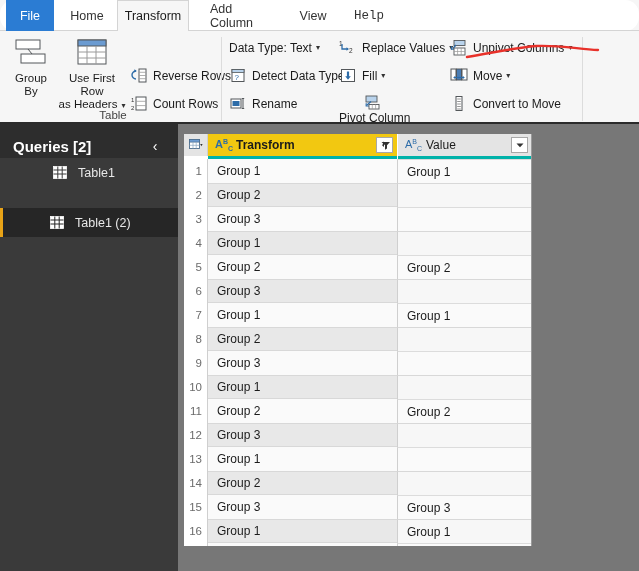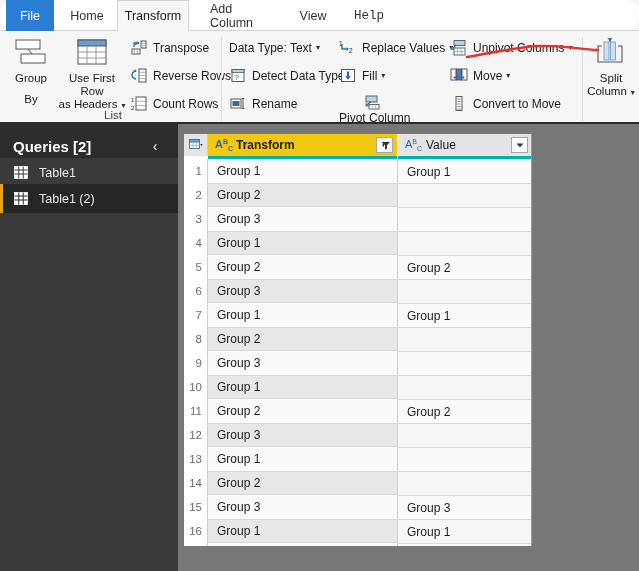--- a/index.html
+++ b/index.html
@@ -201,56 +201,40 @@
 
     <div class="bigbtn" style="left:6px; width:50px;">
       <div class="bicon">
         <svg width="42" height="30" viewBox="0 0 42 30">
           <rect x="6" y="3" width="24" height="9" fill="#ffffff" stroke="#53575a" stroke-width="1"></rect>
           <line x1="18" y1="12" x2="22" y2="17" stroke="#53575a" stroke-width="1"></line>
           <rect x="11" y="17" width="24" height="9" fill="#ffffff" stroke="#53575a" stroke-width="1"></rect>
         </svg>
       </div>
       <div class="blabel">Group</div>
-      <div class="blabel" style="margin-top:8px">By</div>
+      <div class="blabel" style="margin-top:0">By</div>
     </div>
 
     <div class="bigbtn" style="left:58px; width:68px;">
       <div class="bicon">
         <svg width="42" height="32" viewBox="0 0 42 32">
           <rect x="7" y="4" width="28" height="24" fill="#ffffff" stroke="#53575a" stroke-width="1"></rect>
           <rect x="7" y="4" width="28" height="6" fill="#6b9bd1" stroke="#53575a" stroke-width="1"></rect>
           <line x1="7" y1="16" x2="35" y2="16" stroke="#9a9a9a" stroke-width="1"></line>
           <line x1="7" y1="22" x2="35" y2="22" stroke="#9a9a9a" stroke-width="1"></line>
           <line x1="16" y1="10" x2="16" y2="28" stroke="#9a9a9a" stroke-width="1"></line>
           <line x1="25" y1="10" x2="25" y2="28" stroke="#9a9a9a" stroke-width="1"></line>
         </svg>
       </div>
       <div class="blabel">Use First Row</div>
       <div class="blabel" style="margin-top:0">
         <span>as Headers</span><span class="caret">▾</span>
       </div>
     </div>
 
-    <div class="smbtn" style="left:130px; top:6px;">
-      <span class="sicon">
-        <svg width="16" height="15" viewBox="0 0 16 15">
-          <path d="M3 7 L3 3 L8 3" fill="none" stroke="#2d6ca8" stroke-width="1.3"></path>
-          <path d="M6.5 1.2 L8.6 3 L6.5 4.8 Z" fill="#2d6ca8"></path>
-          <path d="M7 2 L4 5" stroke="#2d6ca8" stroke-width="1.2"></path>
-          <rect x="10" y="1" width="5" height="7" fill="#ffffff" stroke="#53575a" stroke-width="1"></rect>
-          <line x1="10" y1="3.3" x2="15" y2="3.3" stroke="#9a9a9a" stroke-width="0.8"></line>
-          <line x1="10" y1="5.6" x2="15" y2="5.6" stroke="#9a9a9a" stroke-width="0.8"></line>
-          <rect x="1" y="9" width="8" height="5" fill="#ffffff" stroke="#53575a" stroke-width="1"></rect>
-          <line x1="3.6" y1="9" x2="3.6" y2="14" stroke="#9a9a9a" stroke-width="0.8"></line>
-          <line x1="6.3" y1="9" x2="6.3" y2="14" stroke="#9a9a9a" stroke-width="0.8"></line>
-        </svg>
-      </span>
-      <span>Transpose</span>
-    </div>
 
     <div class="smbtn" style="left:130px; top:34px;">
       <span class="sicon">
         <svg width="16" height="15" viewBox="0 0 16 15">
           <path d="M5 3 A3.4 3.4 0 1 0 5 11" fill="none" stroke="#2d6ca8" stroke-width="1.4"></path>
           <path d="M3.4 1.2 L5.8 3 L3.4 4.6 Z" fill="#2d6ca8"></path>
           <rect x="8" y="1" width="7" height="13" fill="#ffffff" stroke="#53575a" stroke-width="1"></rect>
           <line x1="8" y1="4.3" x2="15" y2="4.3" stroke="#9a9a9a" stroke-width="0.8"></line>
           <line x1="8" y1="7.5" x2="15" y2="7.5" stroke="#9a9a9a" stroke-width="0.8"></line>
           <line x1="8" y1="10.7" x2="15" y2="10.7" stroke="#9a9a9a" stroke-width="0.8"></line>
@@ -265,21 +249,21 @@
           <text x="0" y="6" font-size="6" fill="#333" font-family="Liberation Sans, sans-serif">1</text>
           <text x="0" y="14" font-size="6" fill="#333" font-family="Liberation Sans, sans-serif">2</text>
           <rect x="5" y="1" width="10" height="13" fill="#ffffff" stroke="#53575a" stroke-width="1"></rect>
           <line x1="5" y1="5.3" x2="15" y2="5.3" stroke="#9a9a9a" stroke-width="0.8"></line>
           <line x1="5" y1="9.6" x2="15" y2="9.6" stroke="#9a9a9a" stroke-width="0.8"></line>
         </svg>
       </span>
       <span>Count Rows</span>
     </div>
 
-    <div class="grp-label" style="left:6px; width:214px;">List</div>
+    <div class="grp-label" style="left:6px; width:214px;">Table</div>
     <div class="grp-divider" style="left:221px;"></div>
 
     <div class="smbtn" style="left:229px; top:6px;">
       <span>Data Type: Text</span>
       <span class="caret">▾</span>
     </div>
 
     <div class="smbtn" style="left:229px; top:34px;">
       <span class="sicon">
         <svg width="16" height="15" viewBox="0 0 16 15">
@@ -383,63 +367,48 @@
           <line x1="6.2" y1="8" x2="9.8" y2="8" stroke="#8a8a8a" stroke-width="0.9"></line>
           <line x1="6.2" y1="10.5" x2="9.8" y2="10.5" stroke="#8a8a8a" stroke-width="0.9"></line>
           <line x1="6.2" y1="13" x2="9.8" y2="13" stroke="#8a8a8a" stroke-width="0.9"></line>
         </svg>
       </span>
       <span>Convert to Move</span>
     </div>
 
     <div class="grp-divider" style="left:582px;"></div>
 
-    <div class="bigbtn" style="left:586px; width:50px;">
-      <div class="bicon">
-        <svg width="44" height="32" viewBox="0 0 44 32">
-          <rect x="15" y="6" width="5" height="18" fill="#cfe0f0" stroke="#7a9cbd" stroke-width="0.9"></rect>
-          <rect x="21.5" y="6" width="5" height="18" fill="#cfe0f0" stroke="#7a9cbd" stroke-width="0.9"></rect>
-          <path d="M21 2 L21 6" stroke="#2d6ca8" stroke-width="1.2"></path>
-          <path d="M18.4 2.2 L23.6 2.2 L21 5.2 Z" fill="#2d6ca8"></path>
-          <path d="M13 10 L9 10 L9 26 L33 26 L33 10 L29 10" fill="none" stroke="#53575a" stroke-width="1.1"></path>
-        </svg>
-      </div>
-      <div class="blabel">Split</div>
-      <div class="blabel" style="margin-top:0">
-        <span>Column</span><span class="caret">▾</span>
-      </div>
-    </div>
   </div>
 
   <svg class="annot">
     <path d="M467,57 C492,53 512,48 536,46 C560,45 578,49 598,50" fill="none" stroke="#e8312a" stroke-width="2.4" stroke-linecap="round"></path>
   </svg>
 
   <div class="ribbon-bottomline"></div>
 
   <div class="queries-pane">
     <div class="queries-head">
       <div class="queries-title">Queries [2]</div>
       <div class="collapse-btn">‹</div>
     </div>
 
-    <div class="qitem plain" style="top:34px;">
+    <div class="qitem plain" style="top:34px;padding-left:39px;">
       <span class="qicon">
         <svg width="14" height="13" viewBox="0 0 14 13">
           <rect x="0.5" y="0.5" width="13" height="12" fill="#ffffff" stroke="#ffffff" stroke-width="0.8"></rect>
           <line x1="0.5" y1="4" x2="13.5" y2="4" stroke="#3a3a3a" stroke-width="1"></line>
           <line x1="0.5" y1="8" x2="13.5" y2="8" stroke="#3a3a3a" stroke-width="1"></line>
           <line x1="4.8" y1="0.5" x2="4.8" y2="12.5" stroke="#3a3a3a" stroke-width="1"></line>
           <line x1="9.2" y1="0.5" x2="9.2" y2="12.5" stroke="#3a3a3a" stroke-width="1"></line>
         </svg>
       </span>
       <span>Table1</span>
     </div>
 
-    <div class="qitem selected" style="top:60px;">
+    <div class="qitem selected" style="top:84px;padding-left:36px;">
       <span class="qicon">
         <svg width="14" height="13" viewBox="0 0 14 13">
           <rect x="0.5" y="0.5" width="13" height="12" fill="#ffffff" stroke="#ffffff" stroke-width="0.8"></rect>
           <line x1="0.5" y1="4" x2="13.5" y2="4" stroke="#262626" stroke-width="1"></line>
           <line x1="0.5" y1="8" x2="13.5" y2="8" stroke="#262626" stroke-width="1"></line>
           <line x1="4.8" y1="0.5" x2="4.8" y2="12.5" stroke="#262626" stroke-width="1"></line>
           <line x1="9.2" y1="0.5" x2="9.2" y2="12.5" stroke="#262626" stroke-width="1"></line>
         </svg>
       </span>
       <span>Table1 (2)</span>

